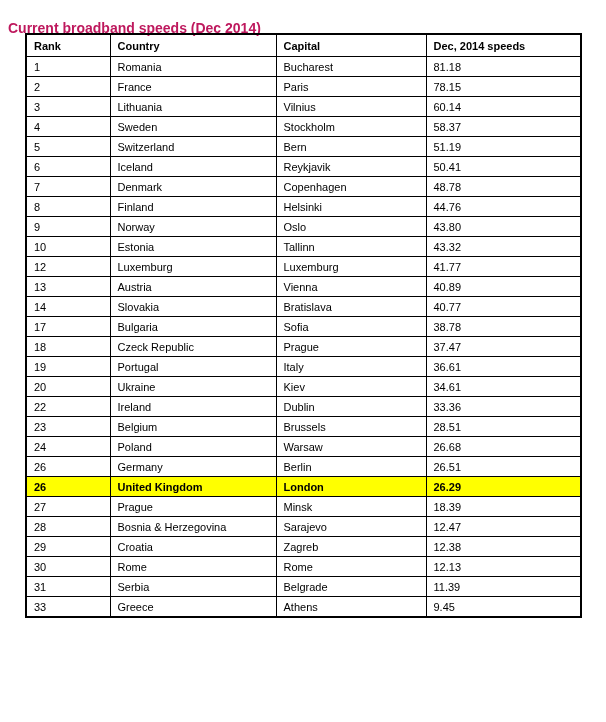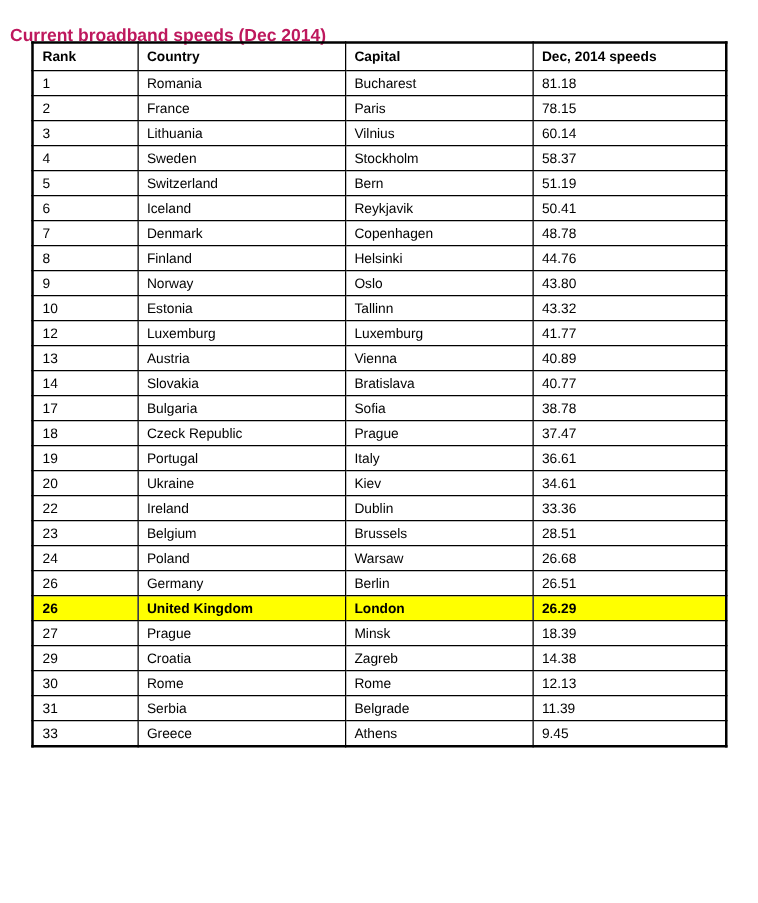--- a/index.html
+++ b/index.html
@@ -219,24 +219,30 @@
           <td>London</td>
           <td>26.29</td>
         </tr>
         <tr>
           <td>27</td>
           <td>Prague</td>
           <td>Minsk</td>
           <td>18.39</td>
         </tr>
         <tr>
+          <td>28</td>
+          <td>Bosnia &amp; Herzegovina</td>
+          <td>Sarajevo</td>
+          <td>12.47</td>
+        </tr>
+        <tr>
           <td>29</td>
           <td>Croatia</td>
           <td>Zagreb</td>
-          <td>14.38</td>
+          <td>12.38</td>
         </tr>
         <tr>
           <td>30</td>
           <td>Rome</td>
           <td>Rome</td>
           <td>12.13</td>
         </tr>
         <tr>
           <td>31</td>
           <td>Serbia</td>

